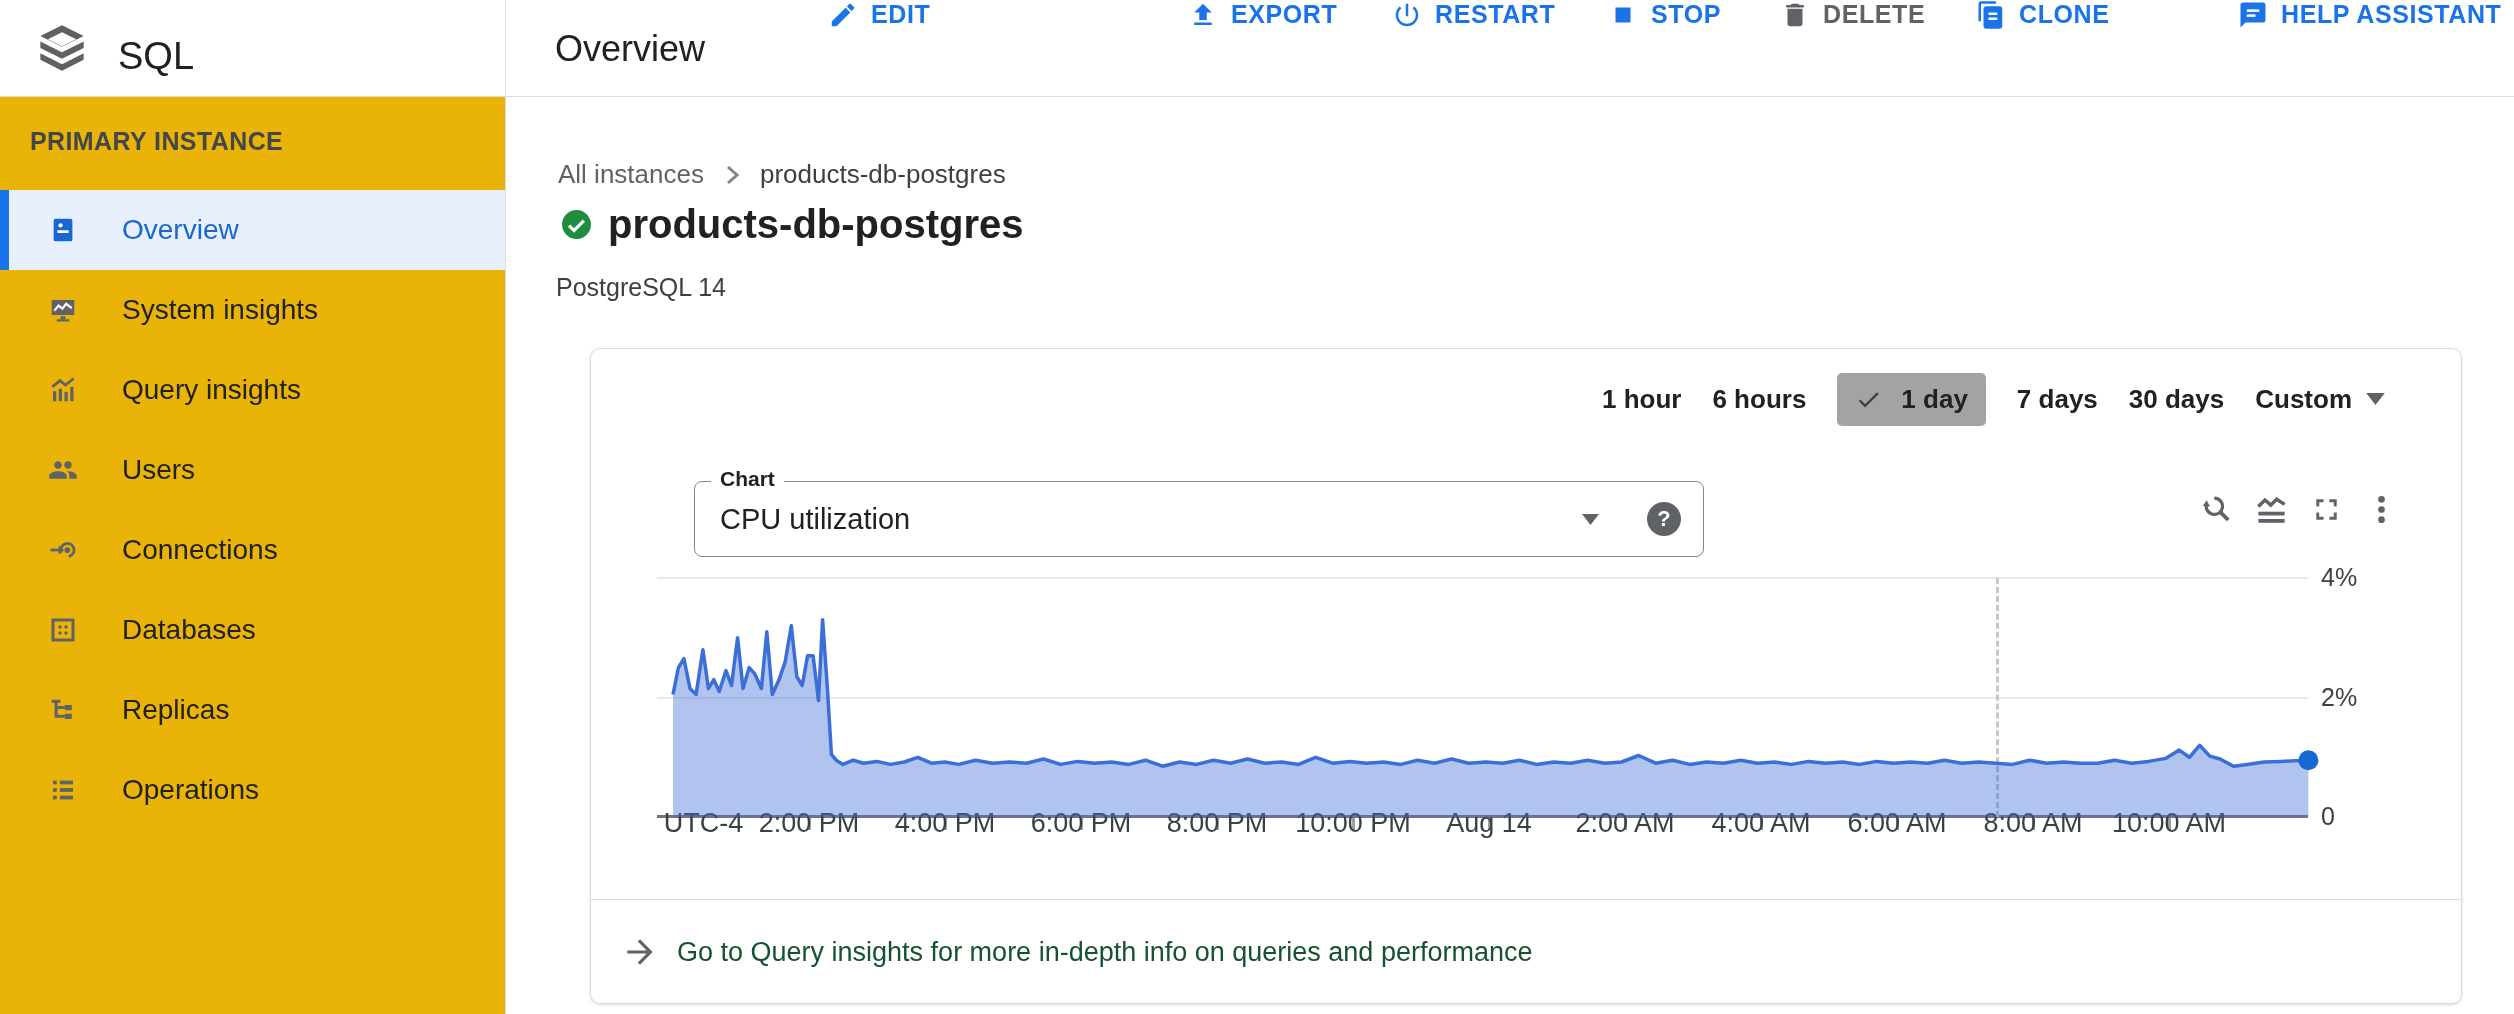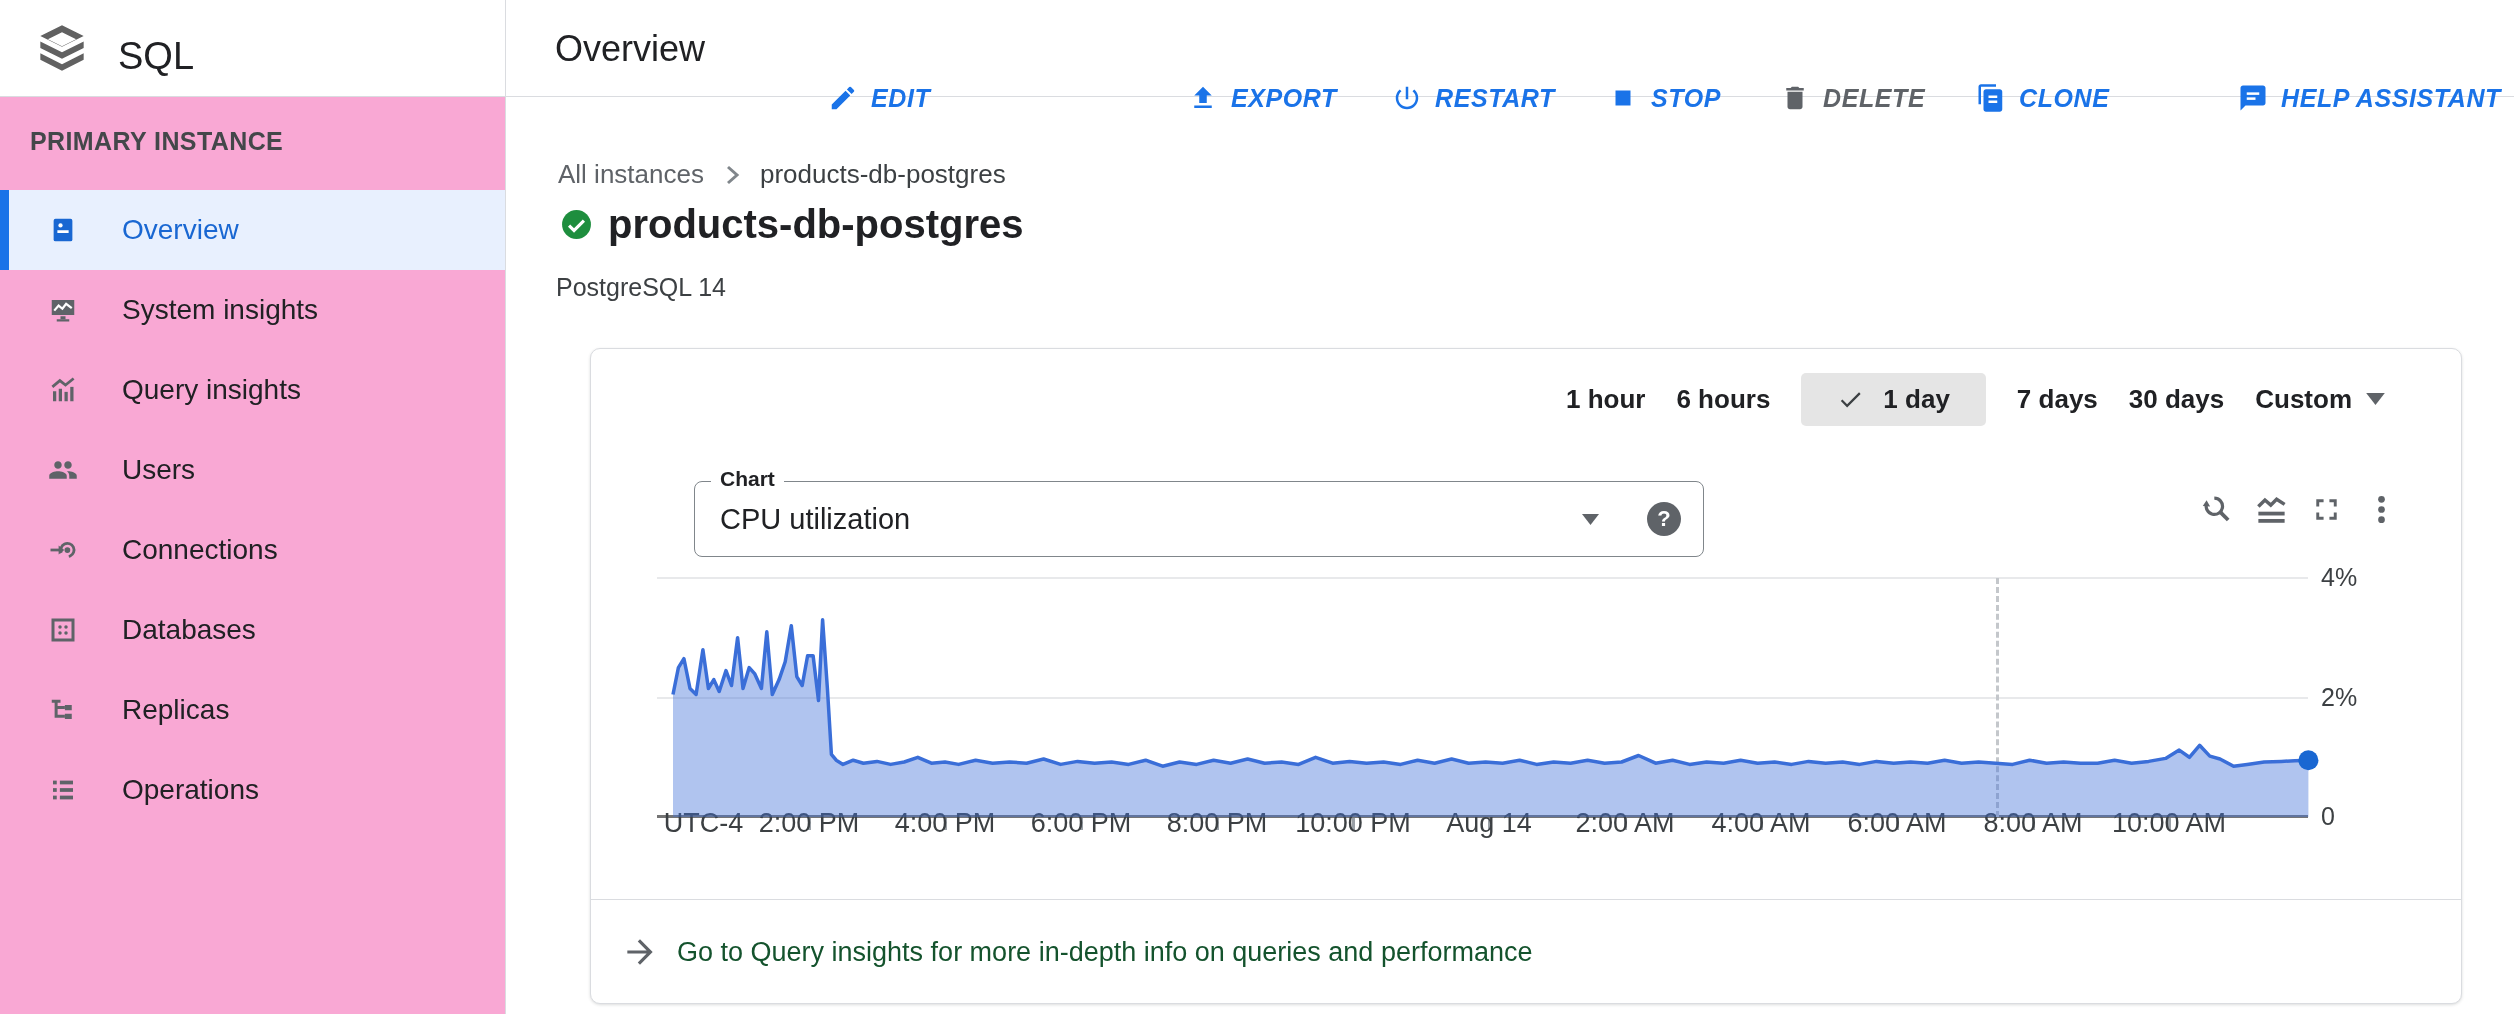--- a/index.html
+++ b/index.html
@@ -5,27 +5,27 @@
   * { margin:0; padding:0; box-sizing:border-box; }
   html,body { background:#fff; }
   body { font-family:"Liberation Sans","DejaVu Sans",sans-serif; color:#202124; }
   #app { position:relative; width:2514px; height:1014px; background:#fff; overflow:hidden; }
 
   
   .header { position:absolute; left:0; top:0; width:2514px; height:97px; background:#fff; border-bottom:1px solid #dadce0; z-index:5; }
   .logo { position:absolute; left:36px; top:23px; width:52px; height:52px; color:#616161; }
   .product-name { position:absolute; left:118px; top:8px; height:97px; line-height:97px; font-size:38px; color:#202124; }
   .page-title { position:absolute; left:555px; top:0; height:97px; line-height:97px; font-size:36px; color:#202124; }
-  .hbtn { position:absolute; top:16px; height:97px; display:flex; align-items:flex-end; gap:13px; color:#1a73e8; font-size:25px; font-weight:bold; letter-spacing:.6px; cursor:pointer; white-space:nowrap;font-style:italic; }
+  .hbtn { position:absolute; top:0; height:97px; display:flex; align-items:flex-start; gap:13px; color:#1a73e8; font-size:25px; font-weight:bold; letter-spacing:.6px; cursor:pointer; white-space:nowrap; }
   .hbtn svg { width:30px; height:30px; flex:0 0 auto; }
   .hbtn.disabled { color:#5f6368; }
 
   
   .vdivider { position:absolute; left:505px; top:0; width:1px; height:1014px; background:#dadce0; z-index:6; }
-  .sidebar { position:absolute; left:0; top:97px; width:505px; height:917px; background:#f9a8d4; }
+  .sidebar { position:absolute; left:0; top:97px; width:505px; height:917px; background:#eab308; }
   .side-section { position:absolute; left:30px; top:30px; font-size:25px; font-weight:bold; letter-spacing:.4px; color:#44474a; }
   .side-items { position:absolute; left:0; top:93px; width:505px; }
   .side-item { position:relative; height:80px; display:flex; align-items:center; cursor:pointer; }
   .side-item .sicon { position:absolute; left:48px; width:30px; height:30px; color:#5f6368; }
   .side-item .slabel { position:absolute; left:122px; font-size:28px; color:#202124; }
   .side-item.selected { background:#e8f0fe; }
   .side-item.selected::before { content:""; position:absolute; left:0; top:0; width:9px; height:80px; background:#1a73e8; }
   .side-item.selected .sicon, .side-item.selected .slabel { color:#1967d2; }
 
   
@@ -36,21 +36,21 @@
   .crumb-current { color:#3c4043; }
   .title-row { position:absolute; left:54px; top:105px; display:flex; align-items:center; gap:15px; }
   .status-ok { width:33px; height:33px; }
   .instance-title { font-size:40px; font-weight:bold; color:#202124; }
   .engine { position:absolute; left:50px; top:176px; font-size:25px; color:#3c4043; }
 
   
   .card { position:absolute; left:84px; top:251px; width:1872px; height:656px; background:#fff; border:1px solid #dadce0; border-radius:10px; box-shadow:0 1px 3px rgba(60,64,67,.18); }
   .chips { position:absolute; top:22px; right:76px; display:flex; align-items:center; gap:31px; height:56px; }
   .chip { font-size:26px; font-weight:bold; color:#202124; cursor:pointer; white-space:nowrap; display:flex; align-items:center; gap:10px; }
-  .chip.selected { background:#e5e5e5; border-radius:5px; padding:11px 36px;gap:19px; }
+  .chip.selected { background:#a3a3a3; border-radius:5px; padding:11px 18px;gap:19px; }
   .chip .chk { width:27px; height:27px; color:#3c4043; }
   .chip .caret { width:19px; height:12px; color:#5f6368; margin-left:4px; }
 
   .chart-select { position:absolute; left:103px; top:132px; width:1010px; height:76px; border:1px solid #80868b; border-radius:8px; cursor:pointer; }
   .chart-select .flabel { position:absolute; left:16px; top:-15px; background:#fff; padding:0 9px; font-size:21px; font-weight:bold; color:#202124; }
   .chart-select .fvalue { position:absolute; left:25px; top:0; height:74px; line-height:74px; font-size:29px; color:#202124; }
   .chart-select .sel-caret { position:absolute; right:104px; top:32px; width:17px; height:11px; color:#5f6368; }
   .help-badge { position:absolute; right:22px; top:20px; width:34px; height:34px; border-radius:50%; background:#5f6368; color:#fff; font-size:22px; font-weight:bold; text-align:center; line-height:34px; cursor:pointer; }
 
   .chart-tools { position:absolute; top:143px; right:62px; display:flex; align-items:center; gap:20px; color:#5f6368; }

